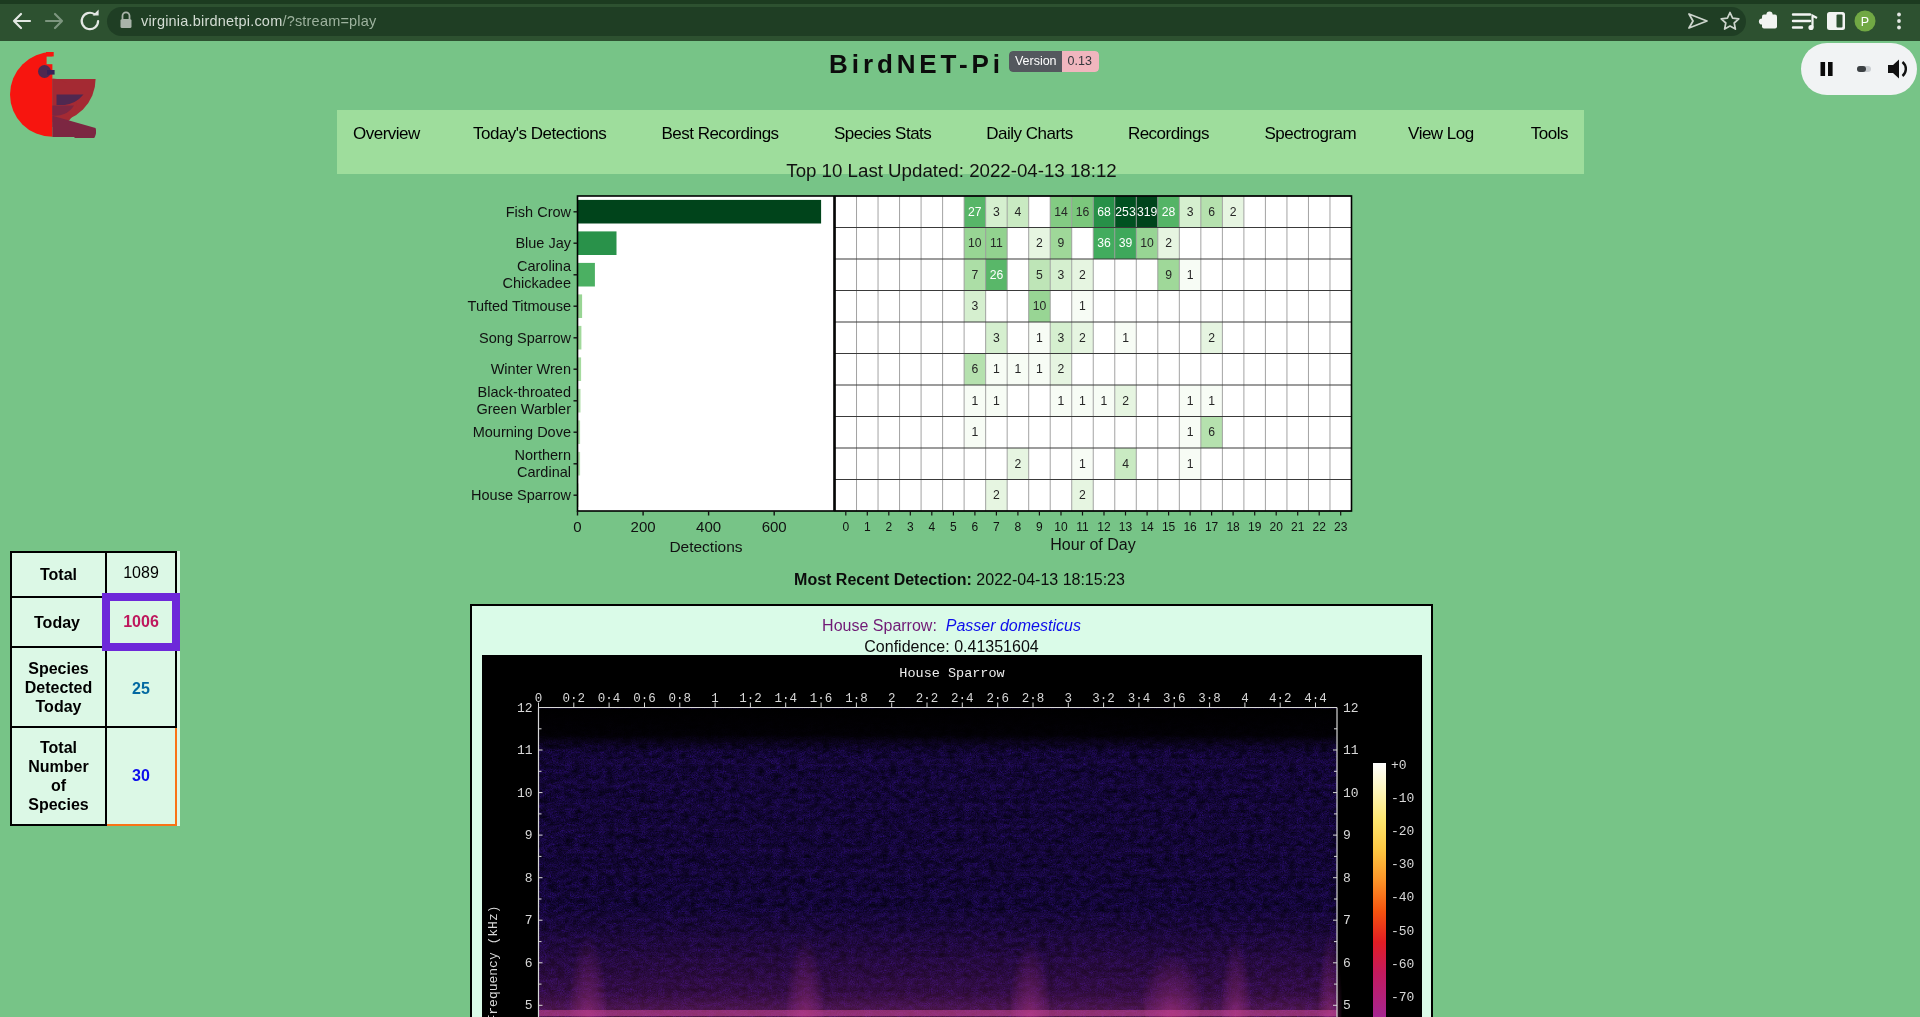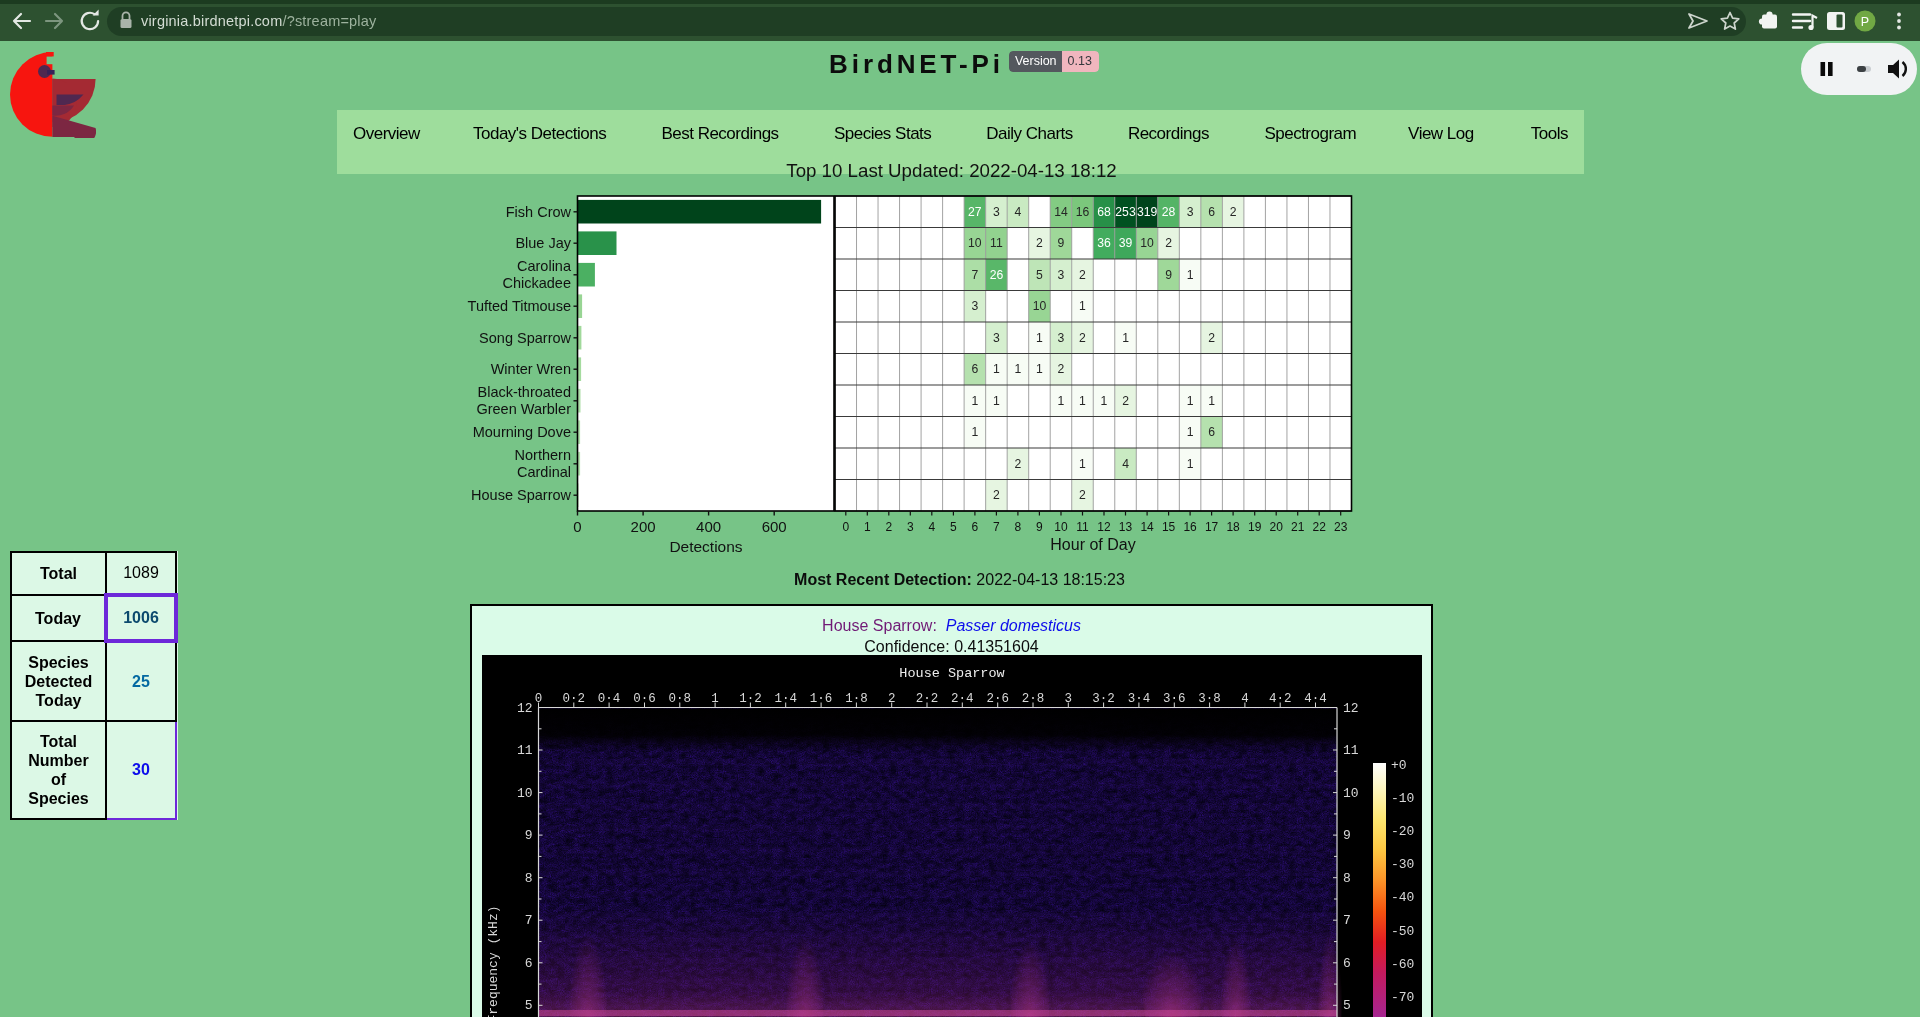--- a/index.html
+++ b/index.html
@@ -327,29 +327,29 @@
 </svg>
 
 <table class="abs" style="left:10px;top:551px;border-collapse:collapse;background:#dcf8e6;text-align:center">
 <tbody>
 <tr>
         <td style="border:2px solid #000;width:95px;font-weight:bold;font-size:16px;padding:11px 4px;line-height:19px">Total</td>
         <td style="border:2px solid #000;width:70px;font-size:16px;padding:11px 4px">1089</td>
       </tr>
 <tr>
         <td style="border:2px solid #000;font-weight:bold;font-size:16px;padding:12px 4px;line-height:19px">Today</td>
-        <td style="border:4px solid #6d28d9;font-size:16px;font-weight:bold;color:#0c4a6e;padding:12px 4px">1006</td>
+        <td style="border:8px solid #6d28d9;font-size:16px;font-weight:bold;color:#be185d;padding:12px 4px">1006</td>
       </tr>
 <tr>
         <td style="border:2px solid #000;font-weight:bold;font-size:16px;padding:10.5px 4px;line-height:19px">Species<br>Detected<br>Today</td>
         <td style="border:2px solid #000;font-size:16px;font-weight:bold;color:#0369a1;padding:10px 4px">25</td>
       </tr>
 <tr>
         <td style="border:2px solid #000;font-weight:bold;font-size:16px;padding:10px 4px;line-height:19px">Total<br>Number<br>of<br>Species</td>
-        <td style="border:2px solid #6d28d9;font-size:16px;font-weight:bold;color:#0d0deb;padding:10px 8px">30</td>
+        <td style="border:2px solid #f97316;font-size:16px;font-weight:bold;color:#0d0deb;padding:10px 8px">30</td>
       </tr>
 </tbody>
   </table>
 
 <div class="abs" style="left:8px;top:571px;width:1903px;text-align:center;font-size:16px;color:#0c0c0c"><b>Most Recent Detection:</b> 2022-04-13 18:15:23</div>
 
 <div class="abs" style="left:470px;top:604px;width:963px;height:420px;background:#dafbe8;border:2px solid #000"></div>
 <div class="abs" style="left:470px;top:617px;width:963px;text-align:center;font-size:16px"><span style="color:#701a75;font-weight:normal">House Sparrow:</span><span style="color:#0d0deb">&nbsp; <i>Passer domesticus</i></span></div>
 <div class="abs" style="left:470px;top:638px;width:963px;text-align:center;font-size:16px;color:#0c0c0c">Confidence: 0.41351604</div>
 

